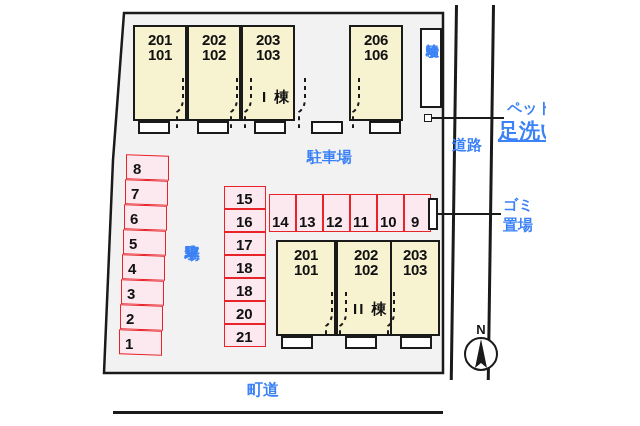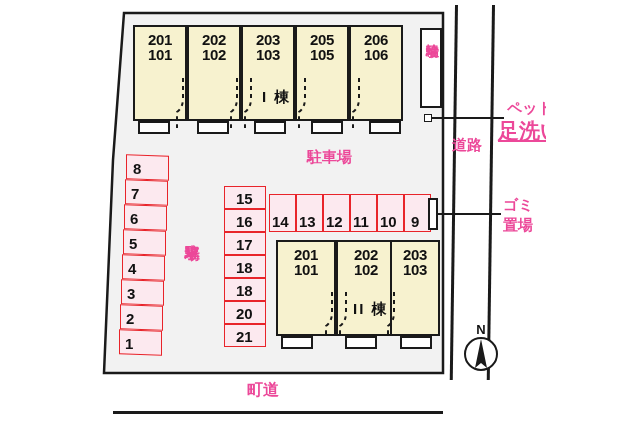--- a/index.html
+++ b/index.html
@@ -75,21 +75,21 @@
     font-weight: bold;
     color: #111;
     line-height: 1;
   }
 
   
   .label {
     position: absolute;
     font-size: 14px;
     font-weight: bold;
-    color: #ec4899;
+    color: #3b82f6;
     white-space: nowrap;
     line-height: 1.15;
   }
   .label.vert {
     writing-mode: vertical-rl;
     text-orientation: upright;
     white-space: nowrap;
     letter-spacing: 1px;
   }
   .label.big { font-size: 15px; }
@@ -141,26 +141,20 @@
   <div class="building-unit" style="left:187px; top:25px; width:54px; height:96px;">
     <div class="unit-labels">
       <span>202</span>
       <span>102</span>
     </div>
   </div>
   <div class="building-unit" style="left:241px; top:25px; width:54px; height:96px;">
     <div class="unit-labels">
       <span>203</span>
       <span>103</span>
-    </div>
-  </div>
-  <div class="building-unit" style="left:295px; top:25px; width:54px; height:96px;">
-    <div class="unit-labels">
-      <span>205</span>
-      <span>105</span>
     </div>
   </div>
   <div class="building-unit" style="left:349px; top:25px; width:54px; height:96px;">
     <div class="unit-labels">
       <span>206</span>
       <span>106</span>
     </div>
   </div>
 
   <svg class="abs" width="300" height="110" style="left:133px; top:20px;">

